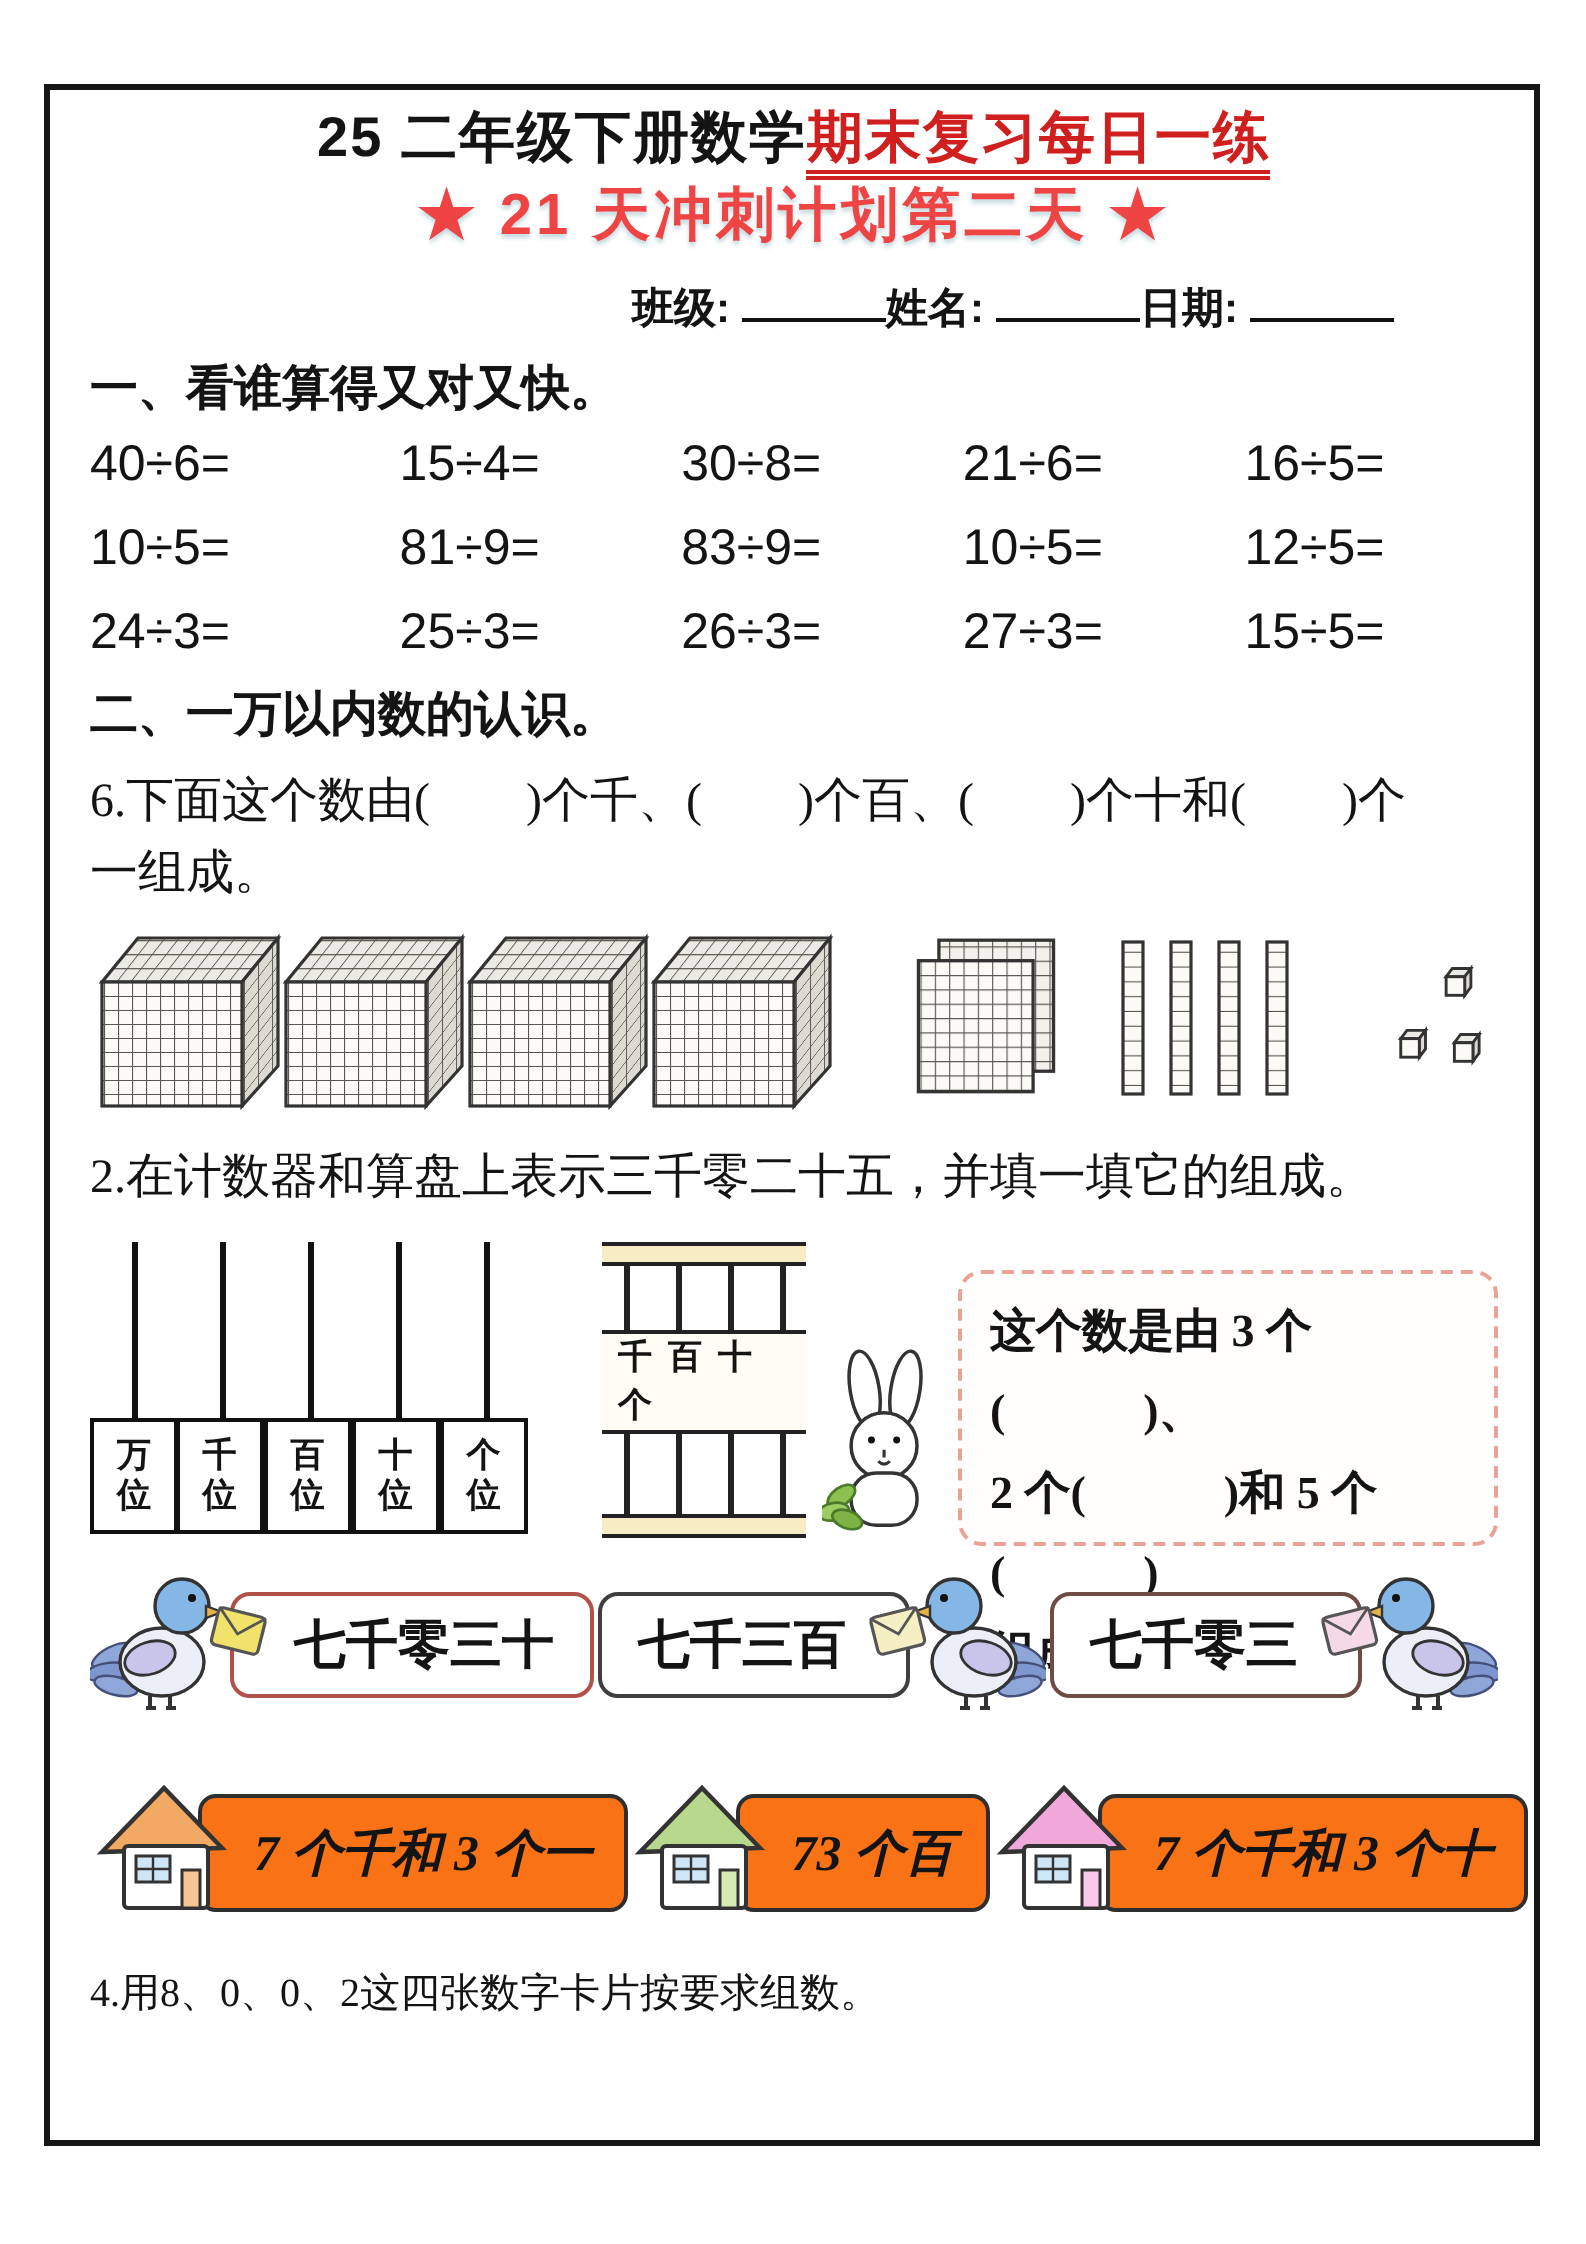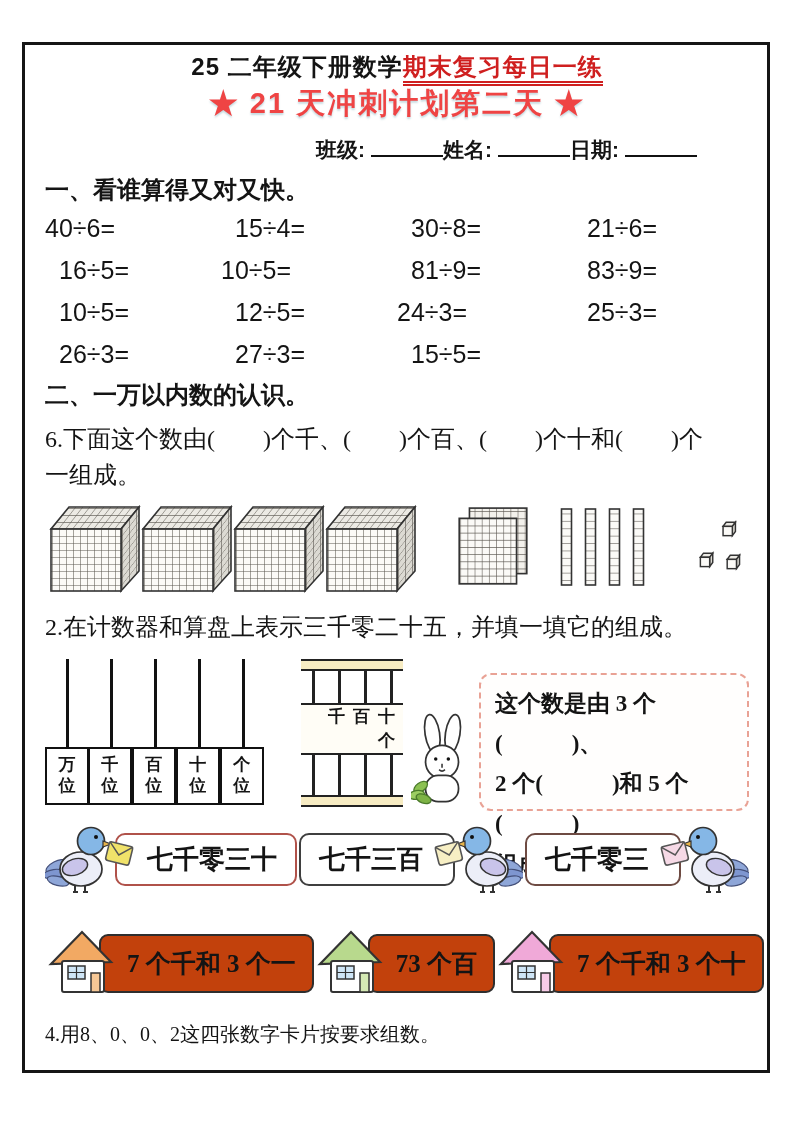--- a/index.html
+++ b/index.html
@@ -3,36 +3,36 @@
 <meta charset="utf-8">
 <style>
   * { margin:0; padding:0; box-sizing:border-box; }
   body { width:793px; height:1122px; background:#ffffff; position:relative;
          font-family:"Liberation Serif", serif; color:#141414; overflow:hidden; }
   .frame { position:absolute; left:22px; top:42px; width:748px; height:1031px;
            border:3px solid #161616; padding:8px 18px 0 20px; overflow:hidden; background:#fff; }
 
   
   .title { text-align:center; font-family:"Liberation Sans", sans-serif; font-weight:bold;
-           font-size:24px; letter-spacing:1px; line-height:1.15; }
+           font-size:28px; letter-spacing:1px; line-height:1.15; }
   .title .red { color:#cf1f1f; border-bottom:5px double #cf1f1f; padding-bottom:1px; }
   .subtitle { text-align:center; font-family:"Liberation Sans", sans-serif; font-weight:bold;
               font-size:29px; color:#ef4444; letter-spacing:2px; margin-top:3px;
               text-shadow:0 2px 2px rgba(23,109,131,.25); }
   .inforow { display:flex; justify-content:flex-end; width:600px; margin:12px auto 0;
              font-family:"Liberation Sans", sans-serif; font-weight:bold; font-size:21px; }
   .inforow .blank { display:inline-block; width:72px; border-bottom:2.5px solid #111; height:20px;
                     margin-left:6px; }
 
   
   .h-sec { font-size:24px; font-weight:bold; margin-top:10px; }
   .bodytext { font-size:24px; margin-top:10px; line-height:1.5; }
 
   
-  .calc-grid { display:grid; grid-template-columns:repeat(4,1fr); row-gap:13px; margin-top:8px;
+  .calc-grid { display:grid; grid-template-columns:repeat(5,1fr); row-gap:13px; margin-top:8px;
                font-family:"Liberation Sans", sans-serif; font-size:25px; }
   .calc-grid span:not(:nth-child(5n+1)) { padding-left:14px; }
 
   
   .blocks-row { display:flex; align-items:center; height:100px; margin-top:4px; }
   .blocks-row svg { display:block; }
   .cubes { display:flex; }
   .cubes svg { margin-right:-4px; }
   .flats { margin-left:40px; }
   .rods  { margin-left:26px; display:flex; gap:9px; }
@@ -48,21 +48,21 @@
   .pv-col:first-child .pv-box { margin-left:0; }
   .pv-box span { display:inline-block; width:1.15em; word-break:break-all;
                  font-size:17px; font-weight:bold; line-height:1.2; }
   .abacus { position:relative; width:102px; height:148px; margin-left:36px; }
   .ab-bar { position:absolute; left:0; width:100%; height:12px; background:#f7ecc3;
             border-top:2px solid #222; border-bottom:2px solid #222; }
   .ab-bar.top { top:0; } .ab-bar.bot { bottom:0; }
   .ab-rod { position:absolute; top:12px; bottom:12px; width:2.5px; background:#222; }
   .ab-beam { position:absolute; left:0; width:100%; top:44px; background:#fffdf6;
              border-top:2.5px solid #222; border-bottom:2.5px solid #222;
-             text-align:right; font-size:17px; font-weight:bold; letter-spacing:8px;
+             text-align:left; font-size:17px; font-weight:bold; letter-spacing:8px;
              padding-left:8px; line-height:24px; z-index:2; }
   .rabbit { align-self:flex-end; margin-left:8px; }
   .hintbox { flex:1; margin-left:4px; margin-top:14px; border:2.5px dashed #e9a295;
              border-radius:12px; padding:9px 14px 6px; font-size:23px; line-height:1.75;
              background:#fffefd;font-weight:bold; }
 
   
   .birds-row { display:flex; justify-content:space-between; align-items:center;
                margin-top:6px; height:86px; }
   .mail-group { display:flex; align-items:center; }
@@ -74,22 +74,22 @@
   .bird { position:relative; z-index:2; }
   .bird.flip svg { transform:scaleX(-1); }
   .env-yellow .env { fill:#f0e26a; }
   .env-cream  .env { fill:#f7efc4; }
   .env-pink   .env { fill:#f6d9e6; }
 
   
   .houses-row { display:flex; justify-content:space-between; align-items:center; margin-top:20px; height:82px; }
   .house-group { display:flex; align-items:center; }
   .house-label { border:2.5px solid #2e2e2e; border-radius:9px; padding:11px 16px;
-                 font-size:25px; font-weight:600; background:#c2410c; white-space:nowrap;
-                 margin-left:-18px; padding-left:26px; }
+                 font-size:25px; font-weight:600; background:#f97316; white-space:nowrap;
+                 margin-left:-18px; padding-left:26px;font-style:italic; }
   .house { position:relative; z-index:2; }
   .h-orange .roof { fill:#f2a963; } .h-orange .door { fill:#f6c795; }
   .h-green  .roof { fill:#b8d98d; } .h-green  .door { fill:#d5e9b4; }
   .h-pink   .roof { fill:#f0a9d8; } .h-pink   .door { fill:#f7cbe7; }
 
   .q4 { margin-top:16px; font-size:20px; }
 </style>
 </head>
 <body>
 

